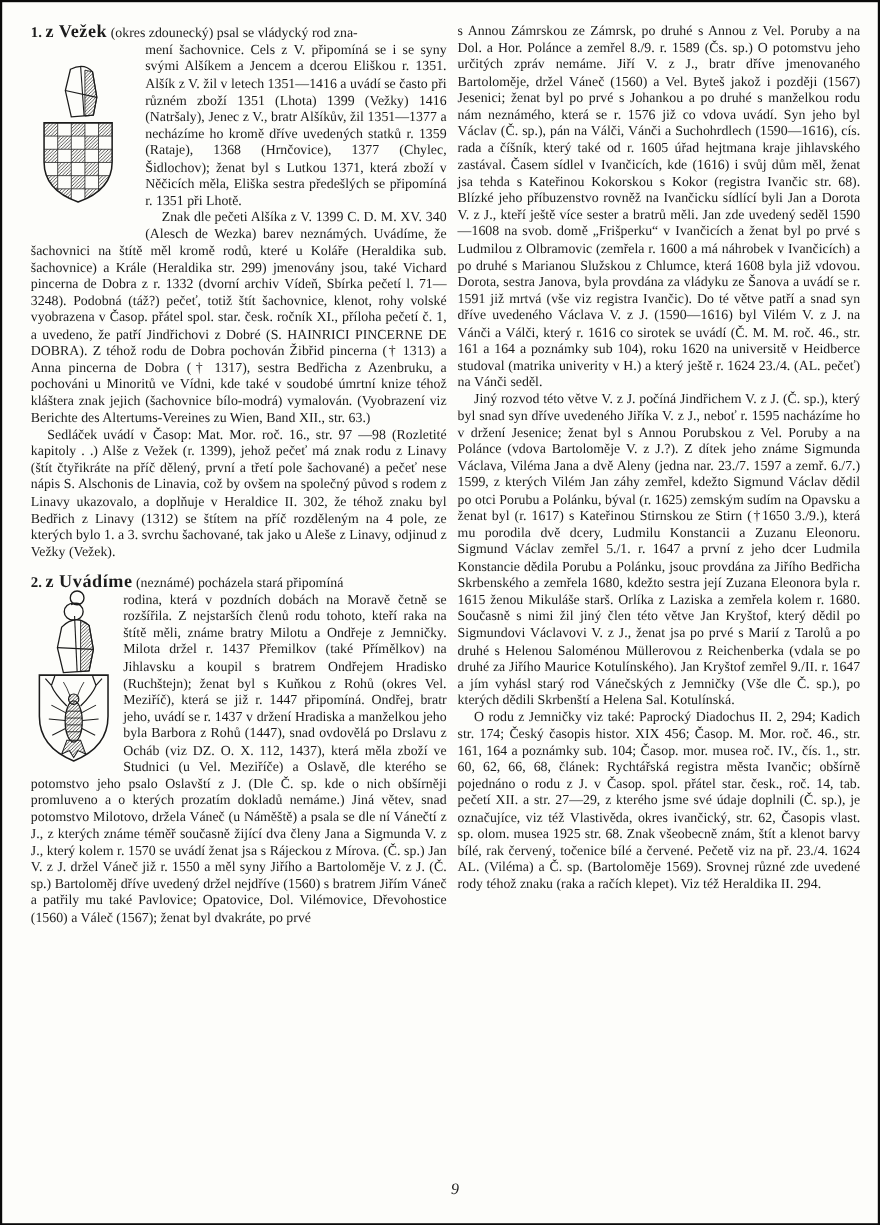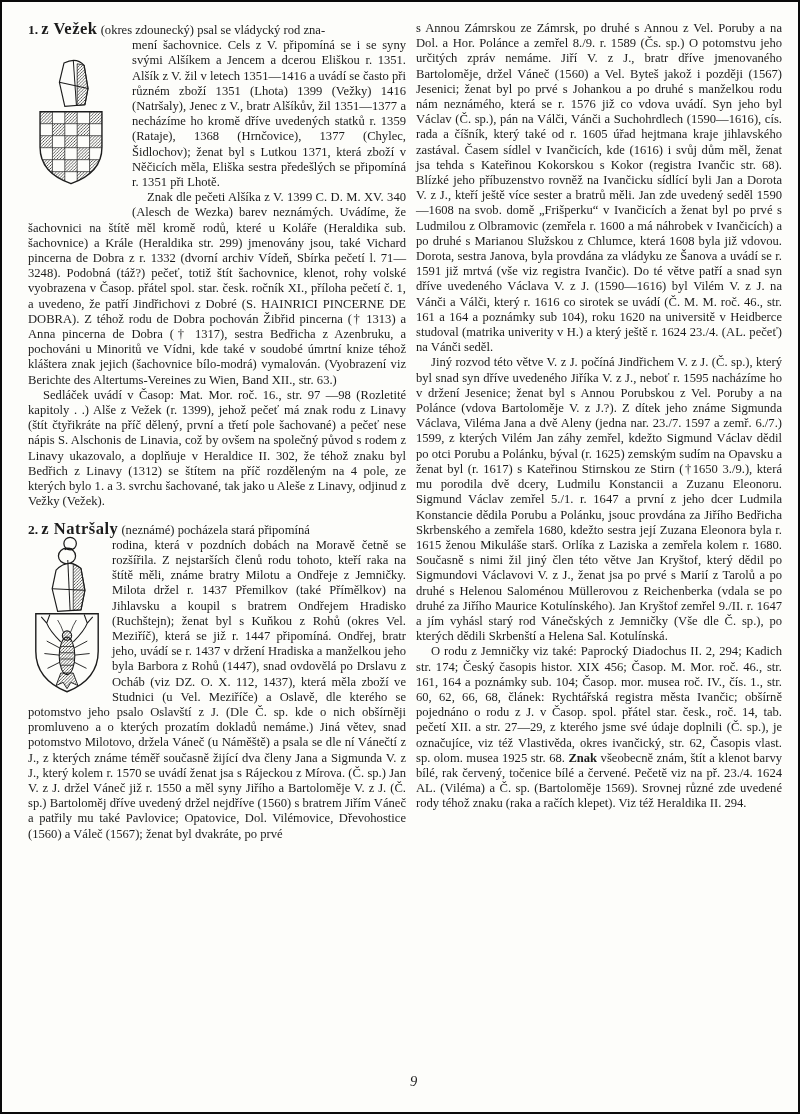--- a/index.html
+++ b/index.html
@@ -27,21 +27,21 @@
   .fig{float:left;}
   .fig1{width:104px;height:168px;}
   .fig2{width:84px;height:166px;}
   .fig svg{display:block;}
   .fig1 svg{margin:2px 0 0 2px;}
   .fig2 svg{margin:-4px 0 0 0;}
   .pagenum{
     position:absolute;top:1071px;left:408px;
     font-style:italic;font-size:14.5px;letter-spacing:1px;
   }
-  .inline-bold{font-weight:bold;}
+  .inline-bold{font-weight:normal;}
 </style>
 </head>
 <body>
 
 <div class="page">
   <div class="cols">
 
     <div class="col col-left">
 
       <div>
@@ -91,21 +91,21 @@
               <path d="M13,72 L93,72 L93,118 Q93,151 53,165 Q13,151 13,118 Z" fill="none" stroke="#1c1c1c" stroke-width="1.8"></path>
             </svg>
           </span>
           <p>mení šachovnice. Cels z V. připomíná se i se syny svými Alšíkem a Jencem a dcerou Eliškou r. 1351. Alšík z V. žil v letech 1351—1416 a uvádí se často při různém zboží 1351 (Lhota) 1399 (Vežky) 1416 (Natršaly), Jenec z V., bratr Alšíkův, žil 1351—1377 a necházíme ho kromě dříve uvedených statků r. 1359 (Rataje), 1368 (Hrnčovice), 1377 (Chylec, Šidlochov); ženat byl s Lutkou 1371, která zboží v Něčicích měla, Eliška sestra předešlých se připomíná r. 1351 při Lhotě.</p>
           <p class="ind">Znak dle pečeti Alšíka z V. 1399 C. D. M. XV. 340 (Alesch de Wezka) barev neznámých. Uvádíme, že šachovnici na štítě měl kromě rodů, které u Koláře (Heraldika sub. šachovnice) a Krále (Heraldika str. 299) jmenovány jsou, také Vichard pincerna de Dobra z r. 1332 (dvorní archiv Vídeň, Sbírka pečetí l. 71—3248). Podobná (táž?) pečeť, totiž štít šachovnice, klenot, rohy volské vyobrazena v Časop. přátel spol. star. česk. ročník XI., příloha pečetí č. 1, a uvedeno, že patří Jindřichovi z Dobré (S. HAINRICI PINCERNE DE DOBRA). Z téhož rodu de Dobra pochován Žibřid pincerna († 1313) a Anna pincerna de Dobra († 1317), sestra Bedřicha z Azenbruku, a pochováni u Minoritů ve Vídni, kde také v soudobé úmrtní knize téhož kláštera znak jejich (šachovnice bílo-modrá) vymalován. (Vyobrazení viz Berichte des Altertums-Vereines zu Wien, Band XII., str. 63.)</p>
           <p class="ind">Sedláček uvádí v Časop: Mat. Mor. roč. 16., str. 97 —98 (Rozletité kapitoly . .) Alše z Vežek (r. 1399), jehož pečeť má znak rodu z Linavy (štít čtyřikráte na příč dělený, první a třetí pole šachované) a pečeť nese nápis S. Alschonis de Linavia, což by ovšem na společný původ s rodem z Linavy ukazovalo, a doplňuje v Heraldice II. 302, že téhož znaku byl Bedřich z Linavy (1312) se štítem na příč rozděleným na 4 pole, ze kterých bylo 1. a 3. svrchu šachované, tak jako u Aleše z Linavy, odjinud z Vežky (Vežek).</p>
         </div>
       </div>
 
       <div class="sec2">
-        <p class="lead"><span class="sec-index">2.</span> <span class="sec-name">z Natršaly</span> <span>(neznámé) pocházela stará připomíná</span></p>
+        <p class="lead"><span class="sec-index">2.</span> <span class="sec-name">z Uvádíme</span> <span>(neznámé) pocházela stará připomíná</span></p>
 
         <div>
           <span class="fig fig2">
 
             <svg width="78" height="172" viewBox="0 0 100 220">
               <defs>
                 <clipPath id="sh2clip">
                   <path d="M10,102 L90,102 L90,150 Q90,186 50,202 Q10,186 10,150 Z"></path>
                 </clipPath>
               </defs>

